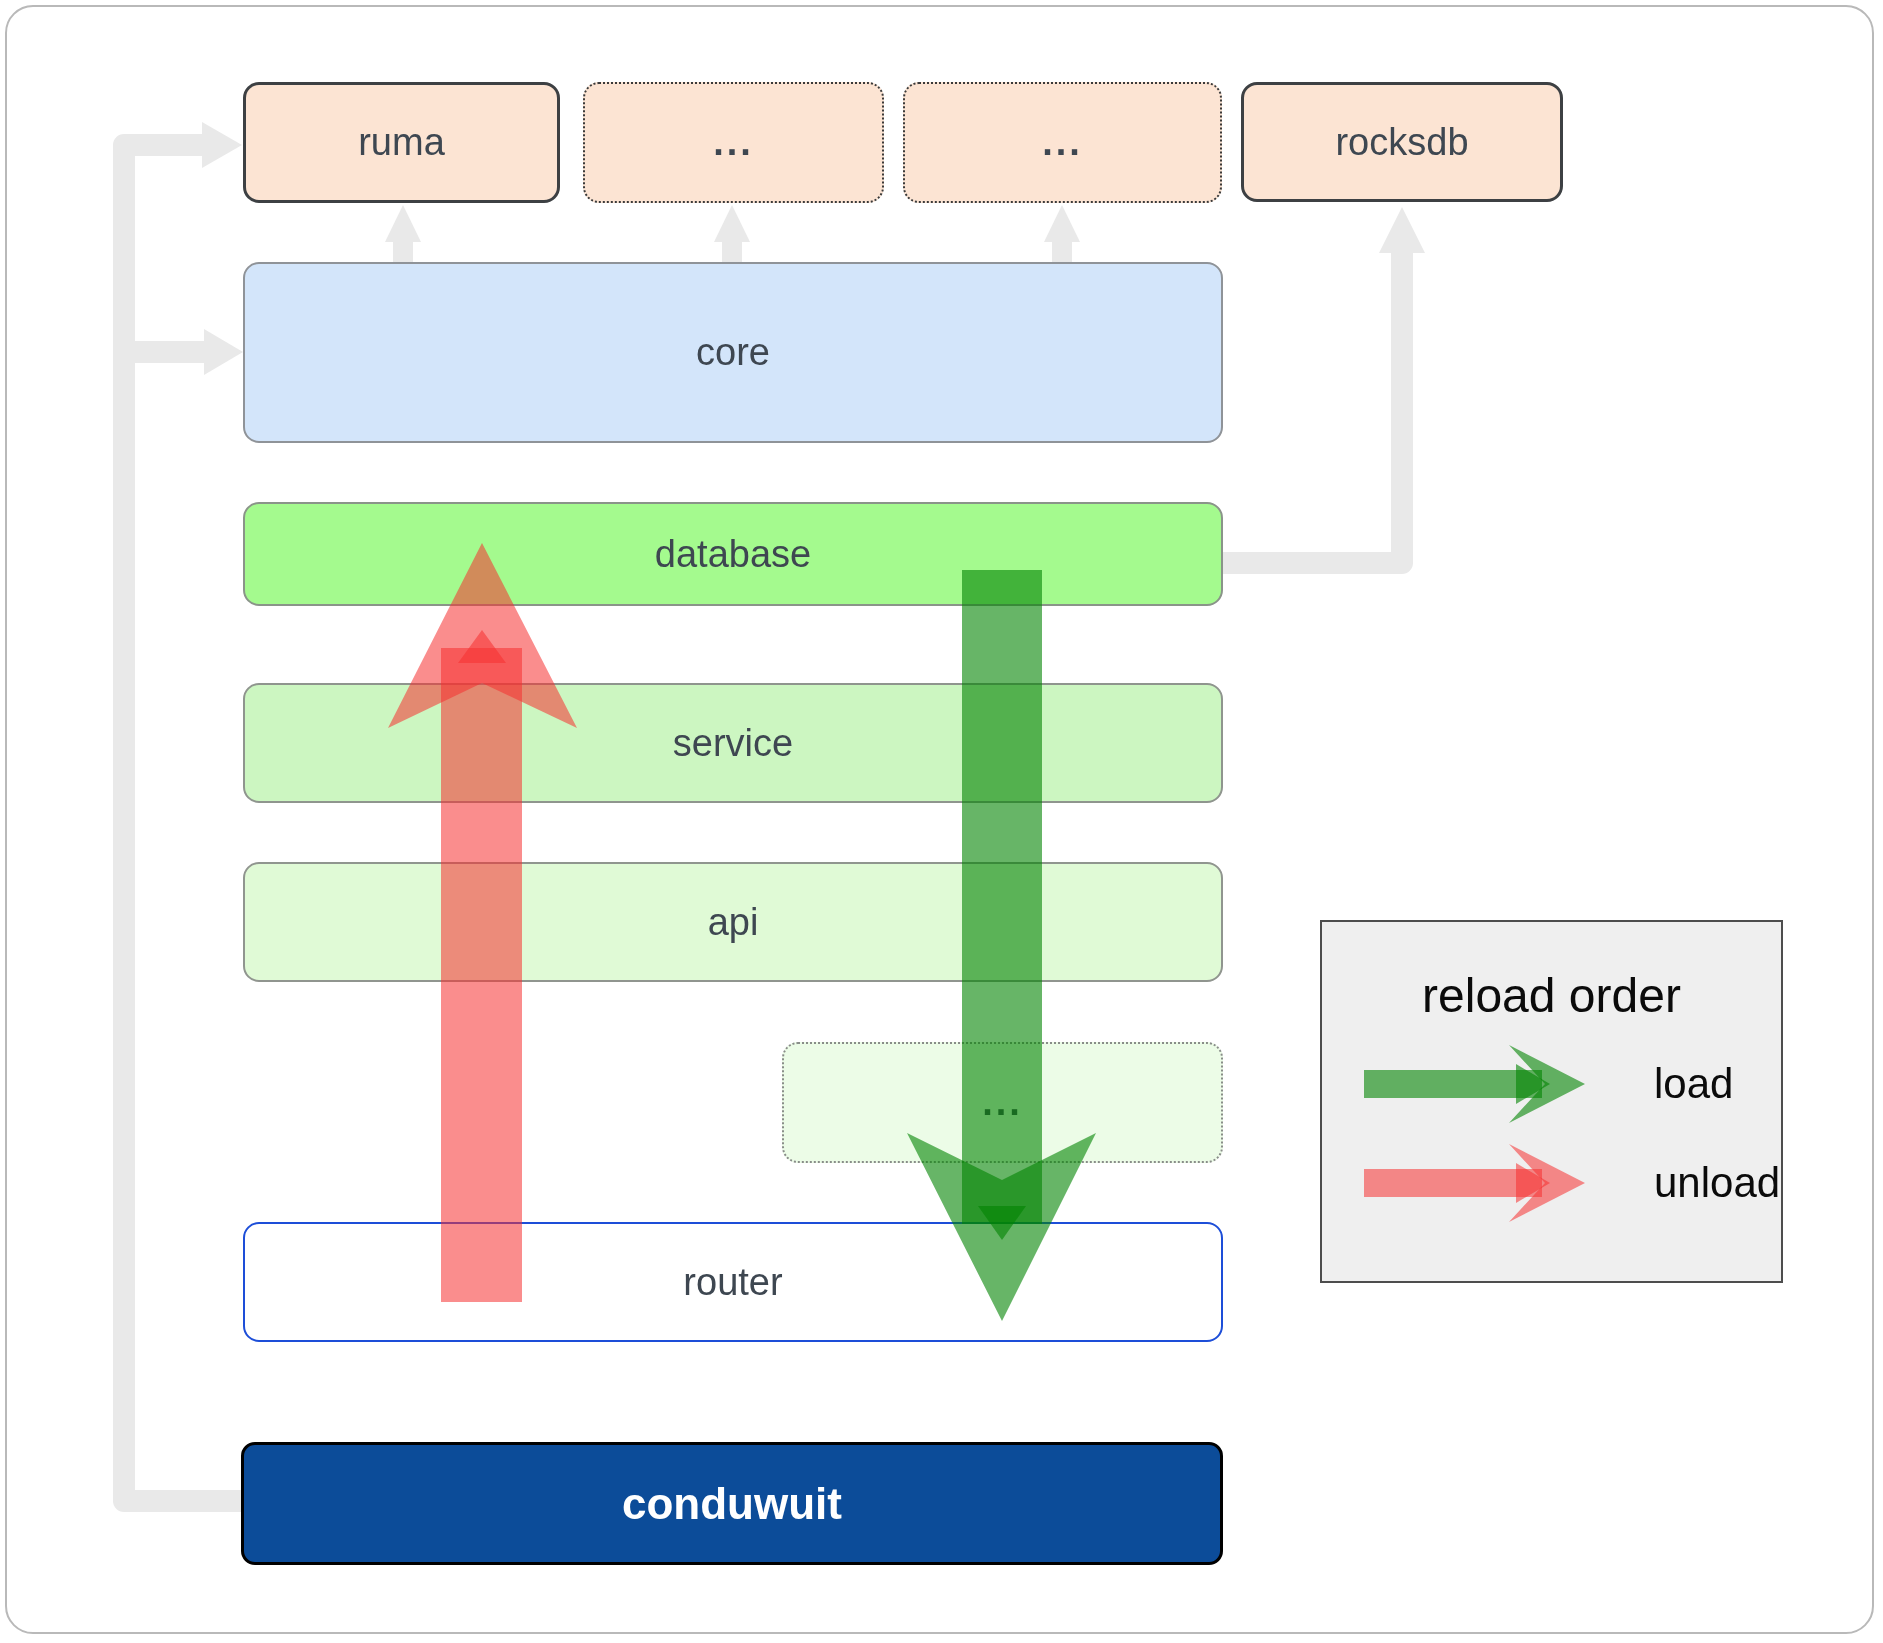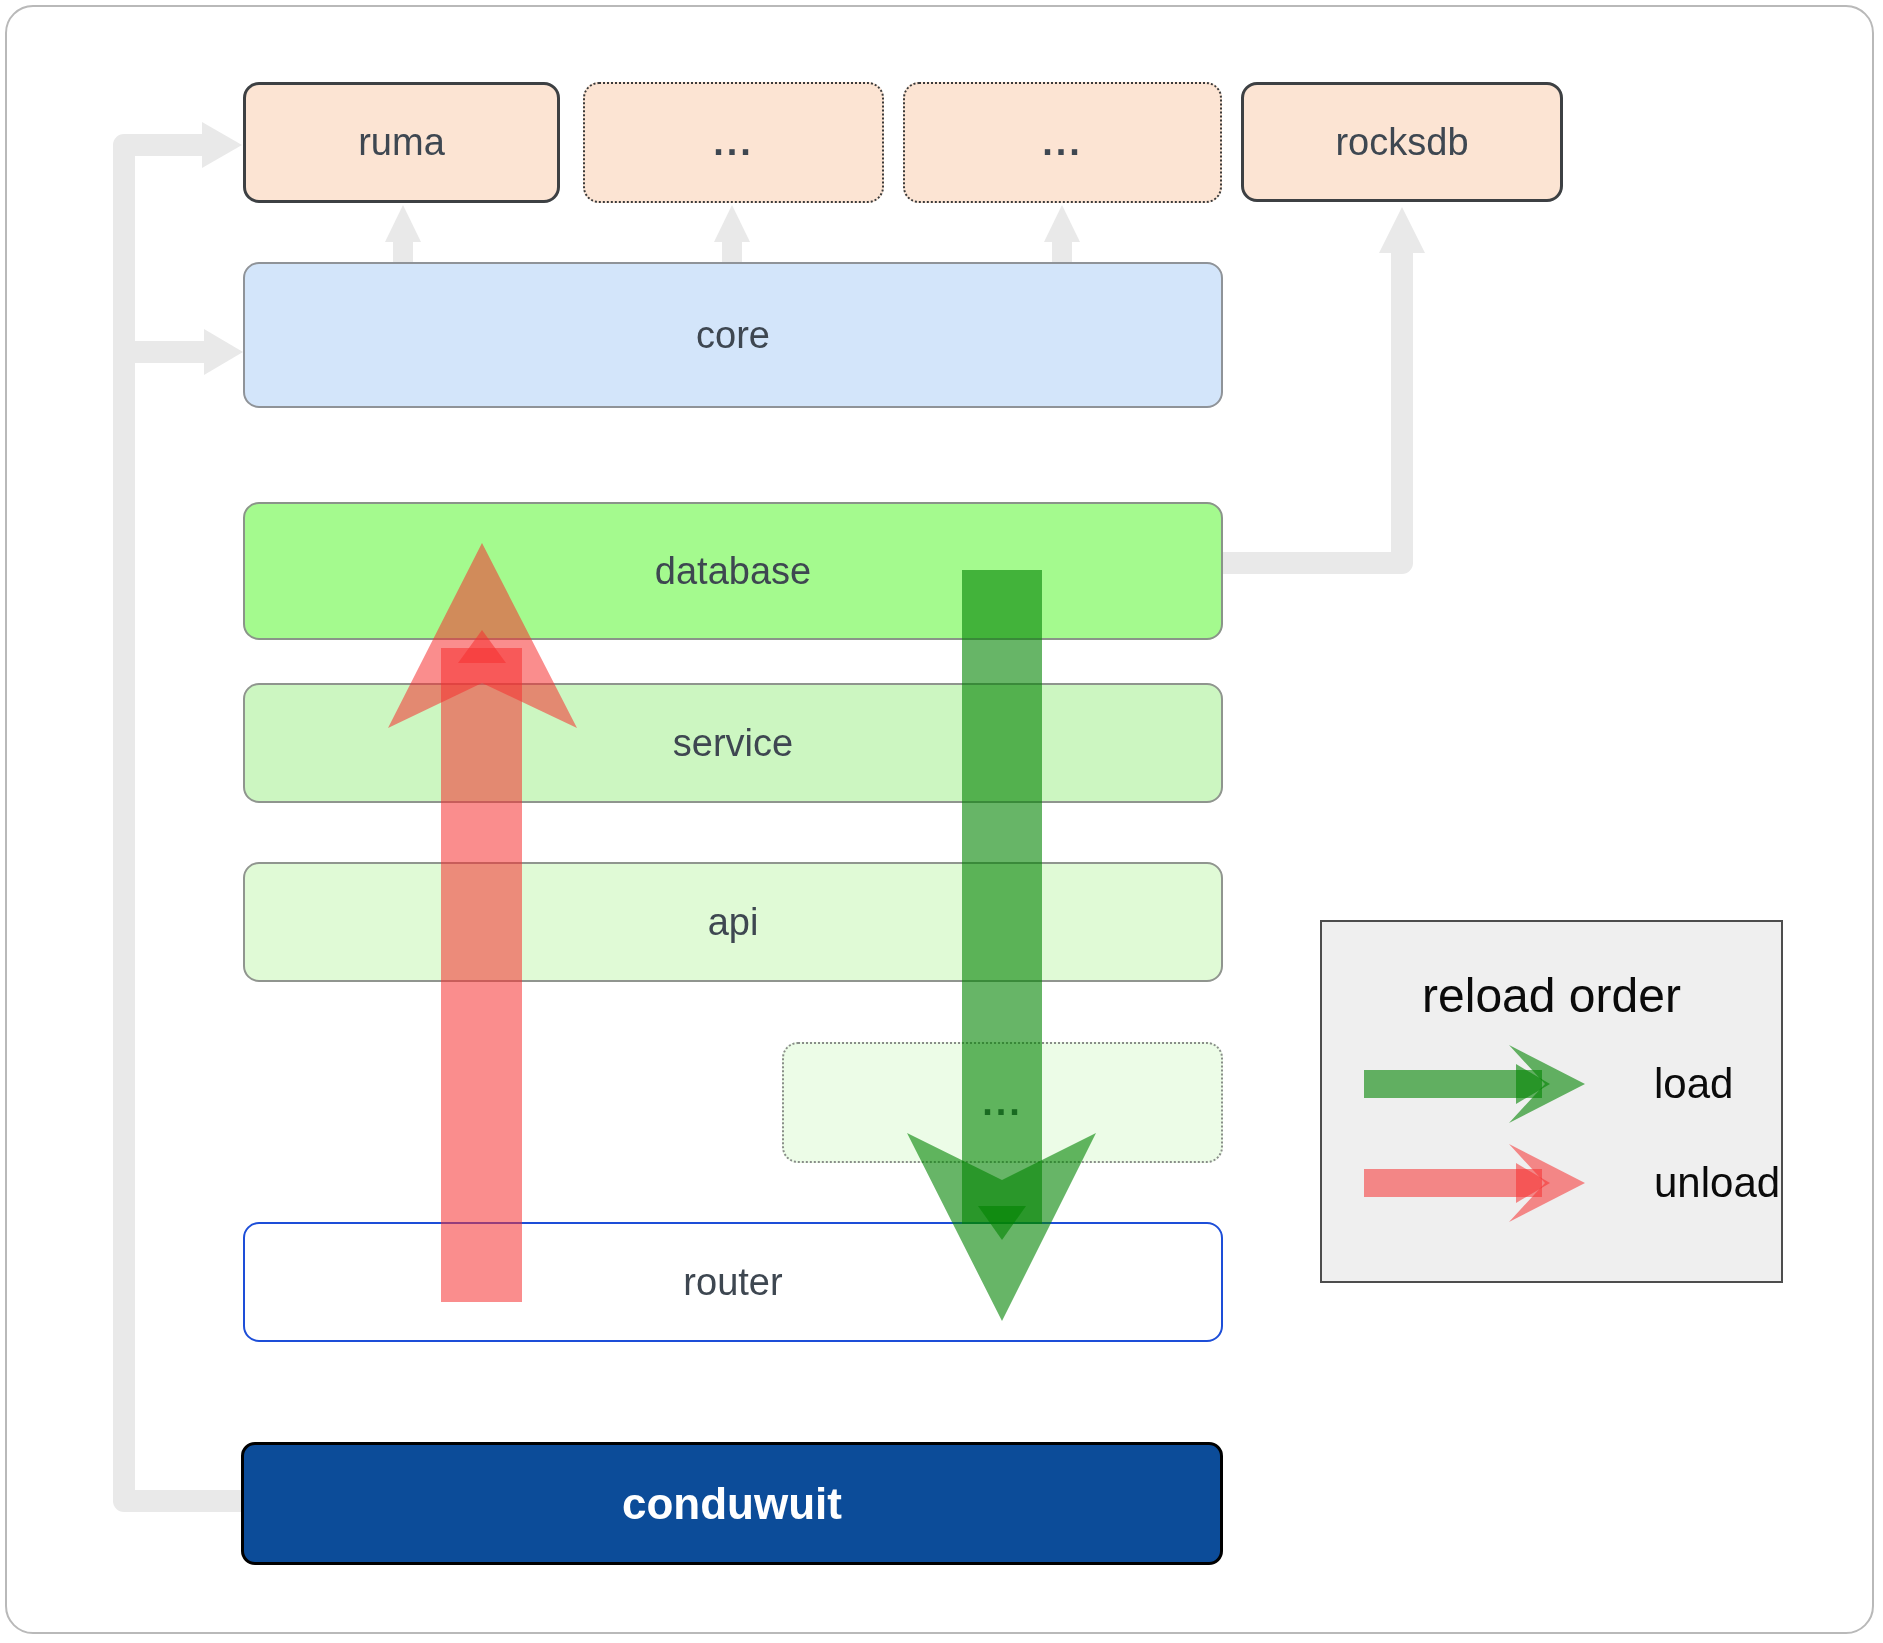--- a/index.html
+++ b/index.html
@@ -18,22 +18,22 @@
     font-size:38px;color:#3e4751;
   }
   .lbl{white-space:nowrap;}
   .solid-dark{border:3px solid #3d4043;background:#fce4d3;}
   .dotted-dark{border:2px dotted #3a3a3a;background:#fce4d3;}
   .dots{font-weight:700;letter-spacing:3px;}
   .b-ruma{left:243px;top:82px;width:317px;height:121px;}
   .b-ell1{left:583px;top:82px;width:301px;height:121px;}
   .b-ell2{left:903px;top:82px;width:319px;height:121px;}
   .b-rocksdb{left:1241px;top:82px;width:322px;height:120px;}
-  .b-core{left:243px;top:262px;width:980px;height:146px;background:#d3e5fa;border:2px solid #8f9398;}
-  .b-database{left:243px;top:502px;width:980px;height:138px;background:#a4fa8e;border:2px solid #8a9489;}
+  .b-core{left:243px;top:262px;width:980px;height:181px;background:#d3e5fa;border:2px solid #8f9398;}
+  .b-database{left:243px;top:502px;width:980px;height:104px;background:#a4fa8e;border:2px solid #8a9489;}
   .b-service{left:243px;top:683px;width:980px;height:120px;background:#ccf6c1;border:2px solid #8f958e;}
   .b-api{left:243px;top:862px;width:980px;height:120px;background:#e0fad6;border:2px solid #90958f;}
   .b-admin{left:243px;top:1042px;width:437px;height:120px;background:#ecfce7;border:2px solid #8b8f8b;}
   .b-ell3{left:782px;top:1042px;width:441px;height:121px;background:#ecfce7;border:2px dotted #898d89;}
   .b-router{left:243px;top:1222px;width:980px;height:120px;background:#ffffff;border:2px solid #1d4ed8;}
   .b-conduwuit{
     left:241px;top:1442px;width:982px;height:123px;background:#0c4c99;border:3px solid #000000;
     border-radius:14px;color:#ffffff;font-size:44px;font-weight:600;
   }
   #legend{

